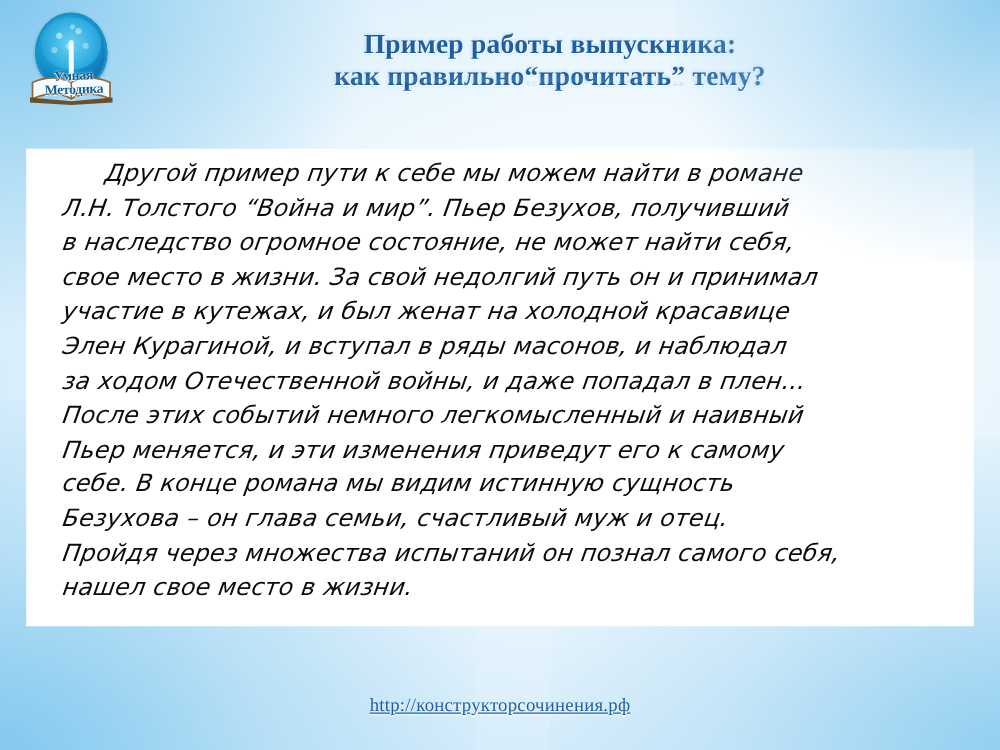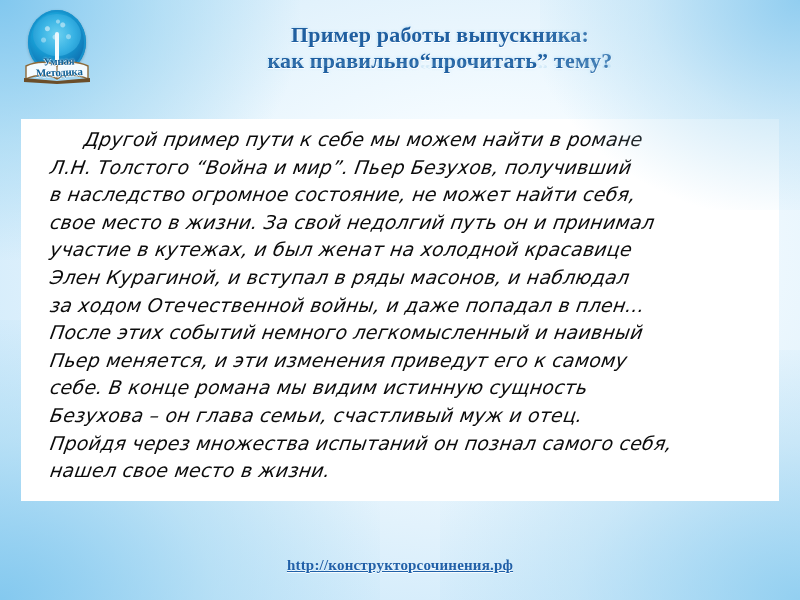--- a/index.html
+++ b/index.html
@@ -188,21 +188,21 @@
   
   #footer-link {
     position: absolute;
     left: 0;
     top: 556px;
     width: 800px;
     text-align: center;
   }
   #footer-link a {
     font-family: "Liberation Serif", serif;
-    font-weight: bold;
+    font-weight: normal;
     font-size: 15px;
     color: #2060a8;
     text-decoration: underline;
     letter-spacing: 0.2px;
     text-shadow: 0 1px 0 rgba(255,255,255,0.8);
   }
 </style>
 </head>
 <body>
 

